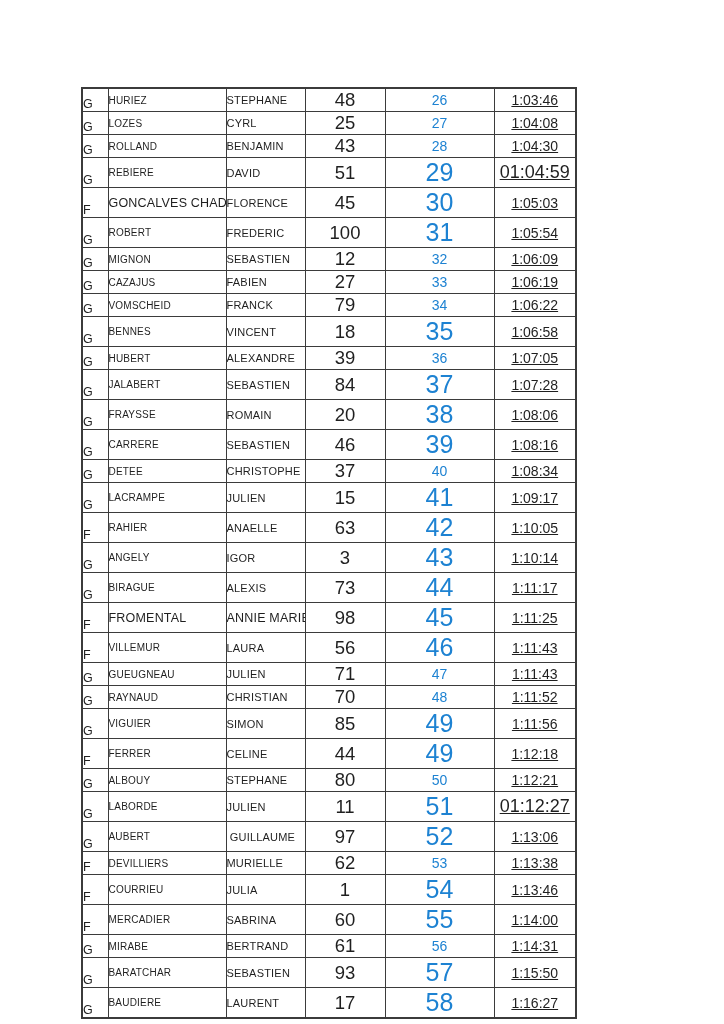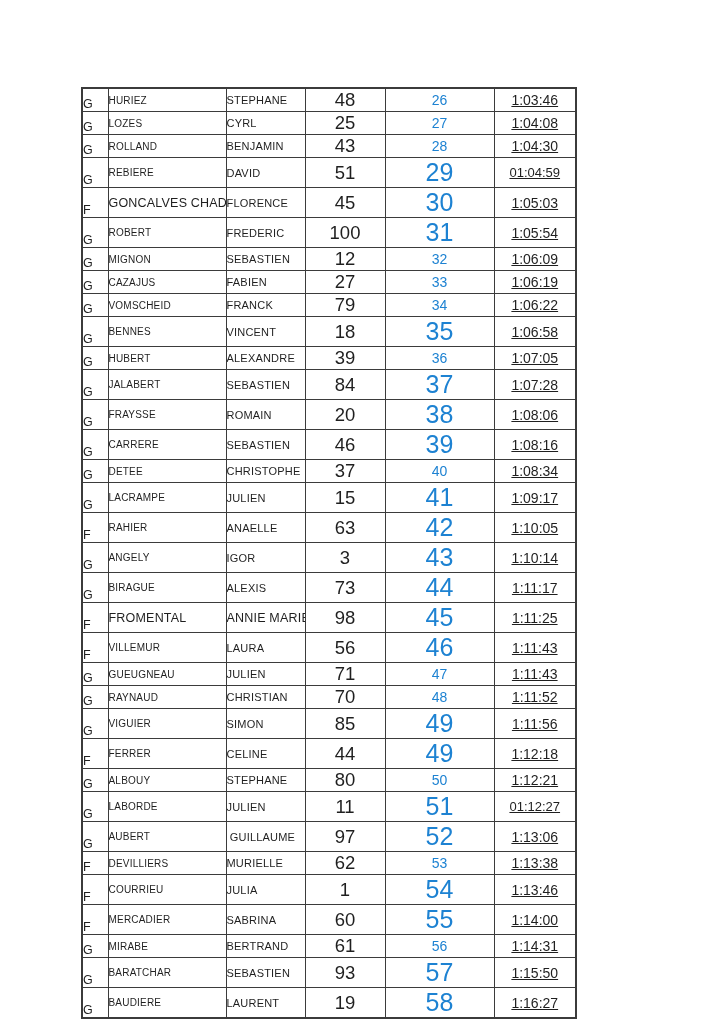--- a/index.html
+++ b/index.html
@@ -56,21 +56,21 @@
     font-size: 25px;
     color: var(--rank-blue, #1d82d2) !important;
   }
   td.c-time {
     vertical-align: middle;
     text-align: center;
     font-size: 14px;
     text-decoration: underline;
   }
   td.rank-small { font-size: 14px; }
-  td.time-small { font-size: 13px; margin-top: 32px; }
+  td.time-small { font-size: 18px; margin-top: 32px; }
   td.name-small { font-size: 12.5px; }
 </style>
 </head>
 <body>
 
 <div class="page" style="background: rgb(255, 255, 255);">
   <table class="results">
     <colgroup>
       <col style="width:26px">
       <col style="width:118px">
@@ -341,20 +341,20 @@
       <td class="c-last">BARATCHAR</td>
       <td class="c-first">SEBASTIEN</td>
       <td class="c-bib">93</td>
       <td class="c-rank">57</td>
       <td class="c-time">1:15:50</td>
     </tr>
         <tr>
       <td class="c-gender">G</td>
       <td class="c-last">BAUDIERE</td>
       <td class="c-first">LAURENT</td>
-      <td class="c-bib">19</td>
+      <td class="c-bib">17</td>
       <td class="c-rank">58</td>
       <td class="c-time">1:16:27</td>
     </tr>
       </tbody>
   </table>
 
 </div>
 
 </body></html>

